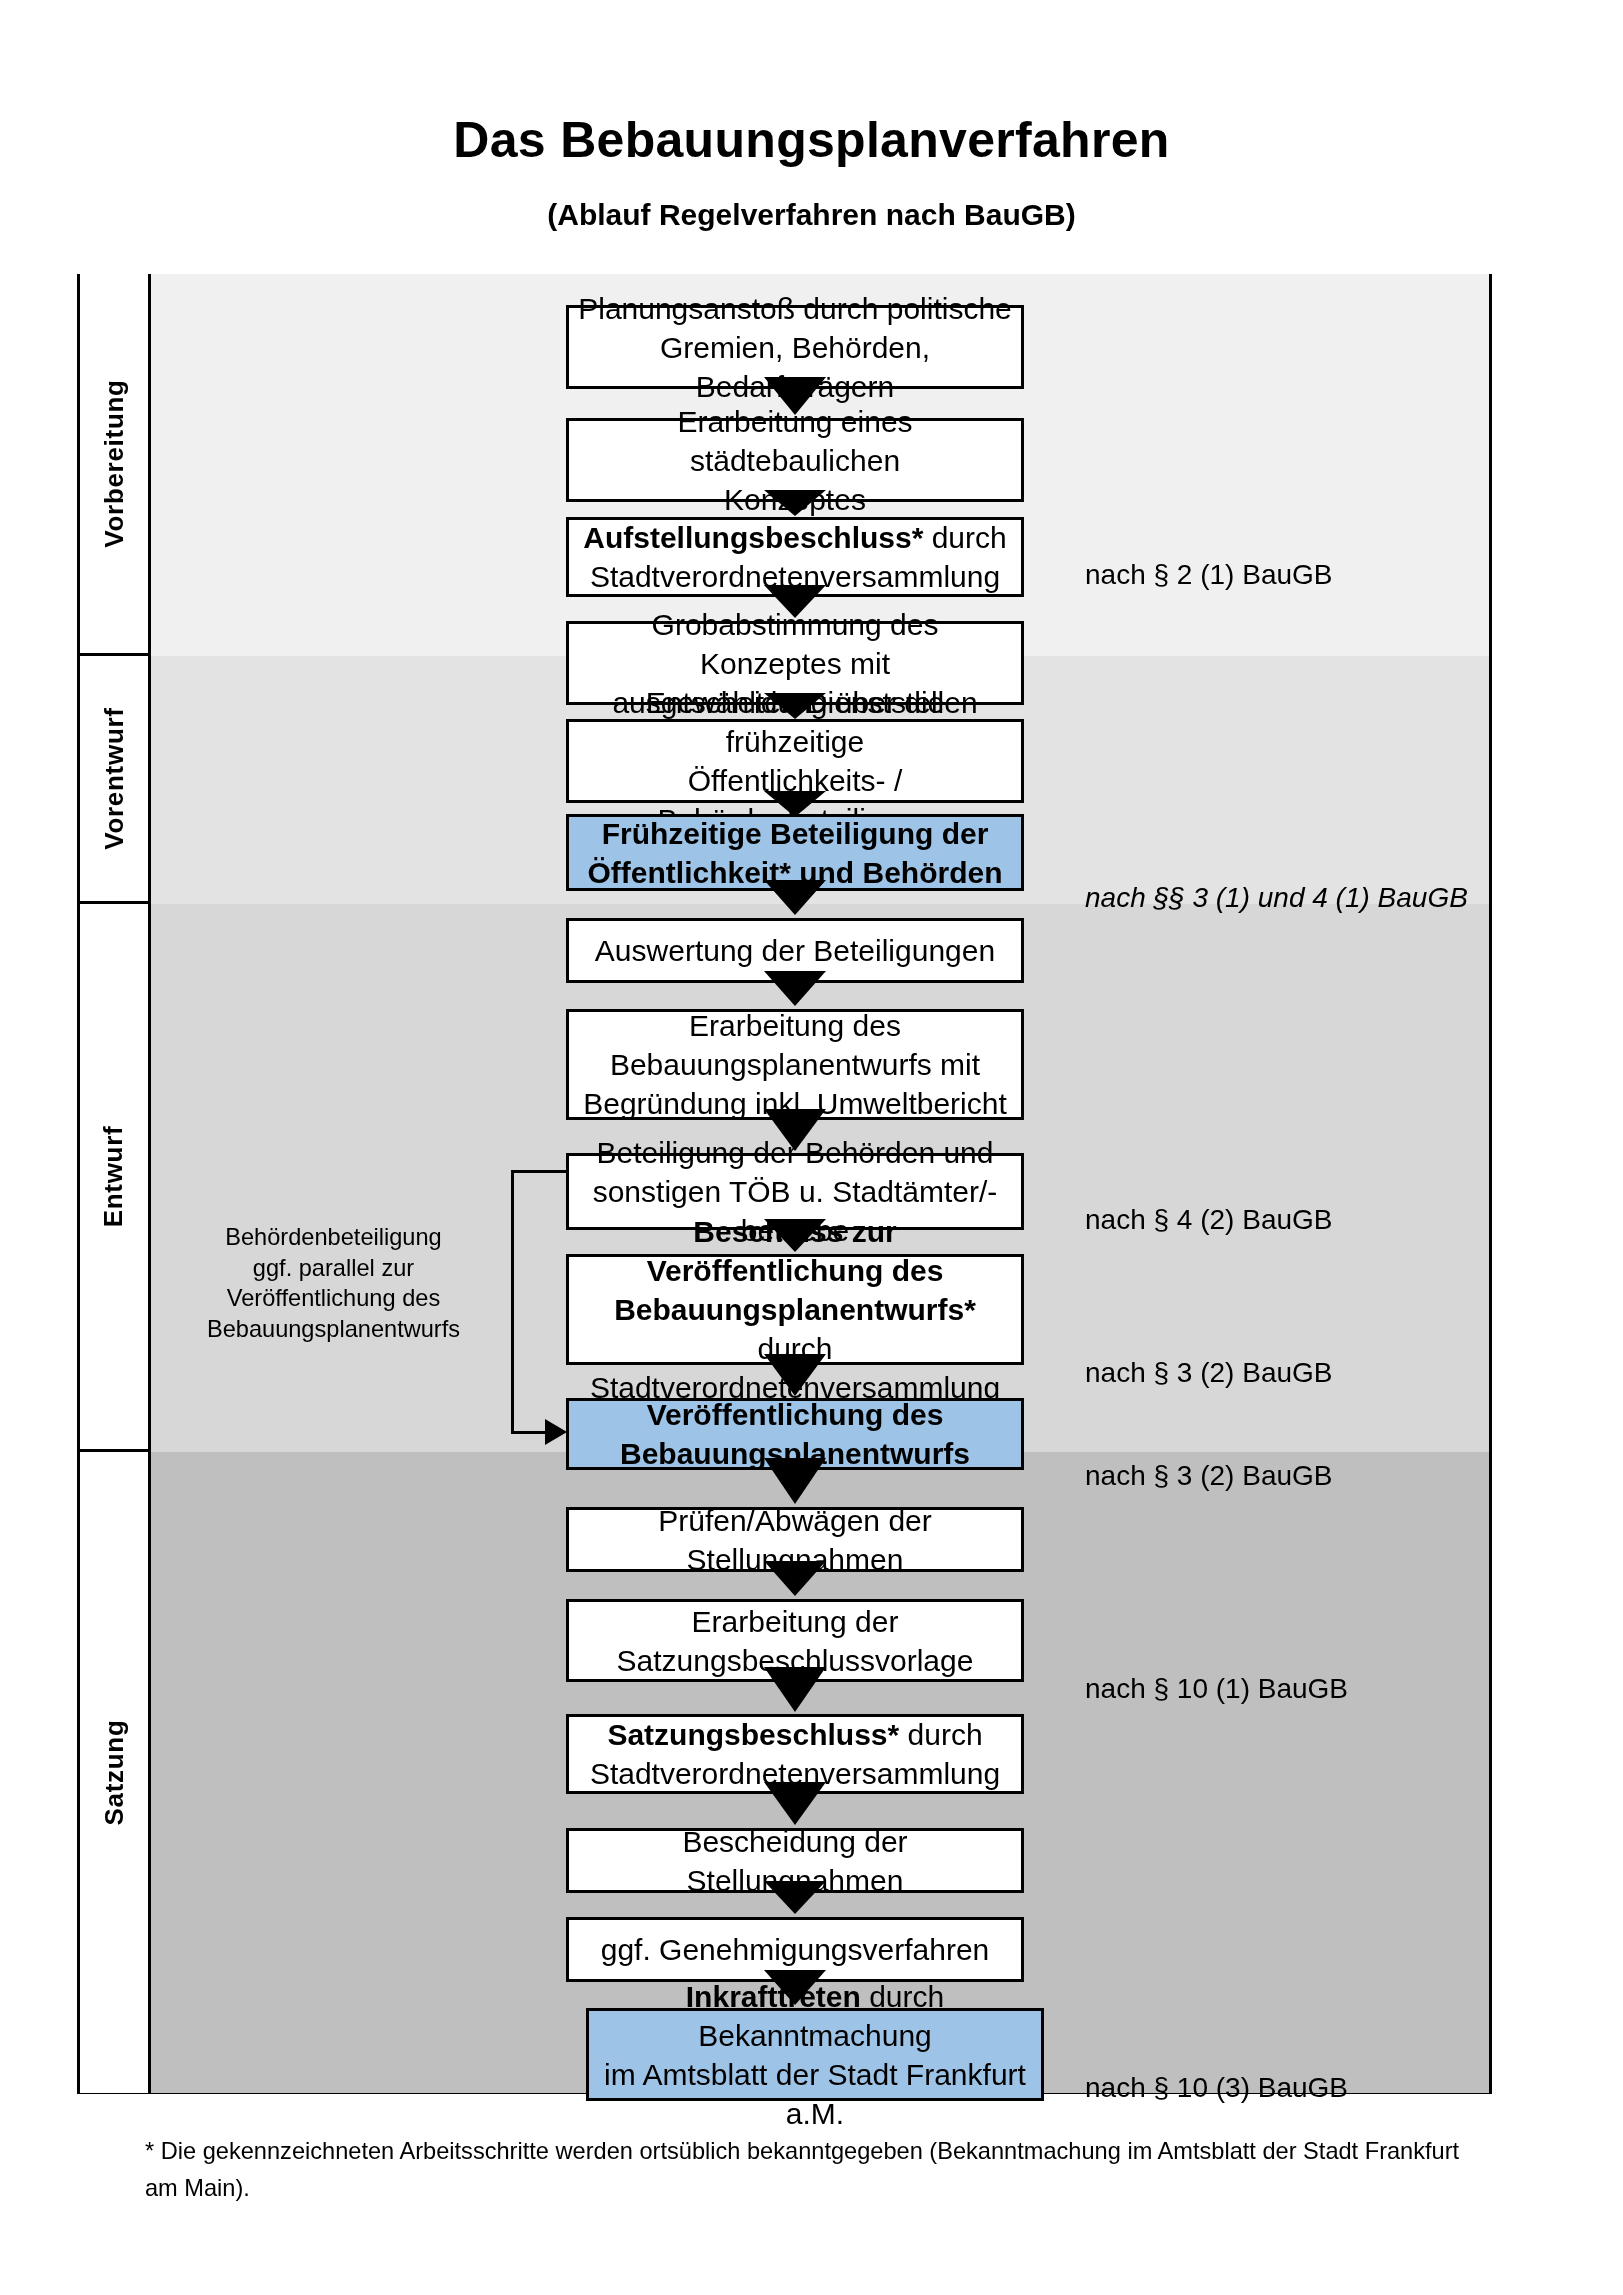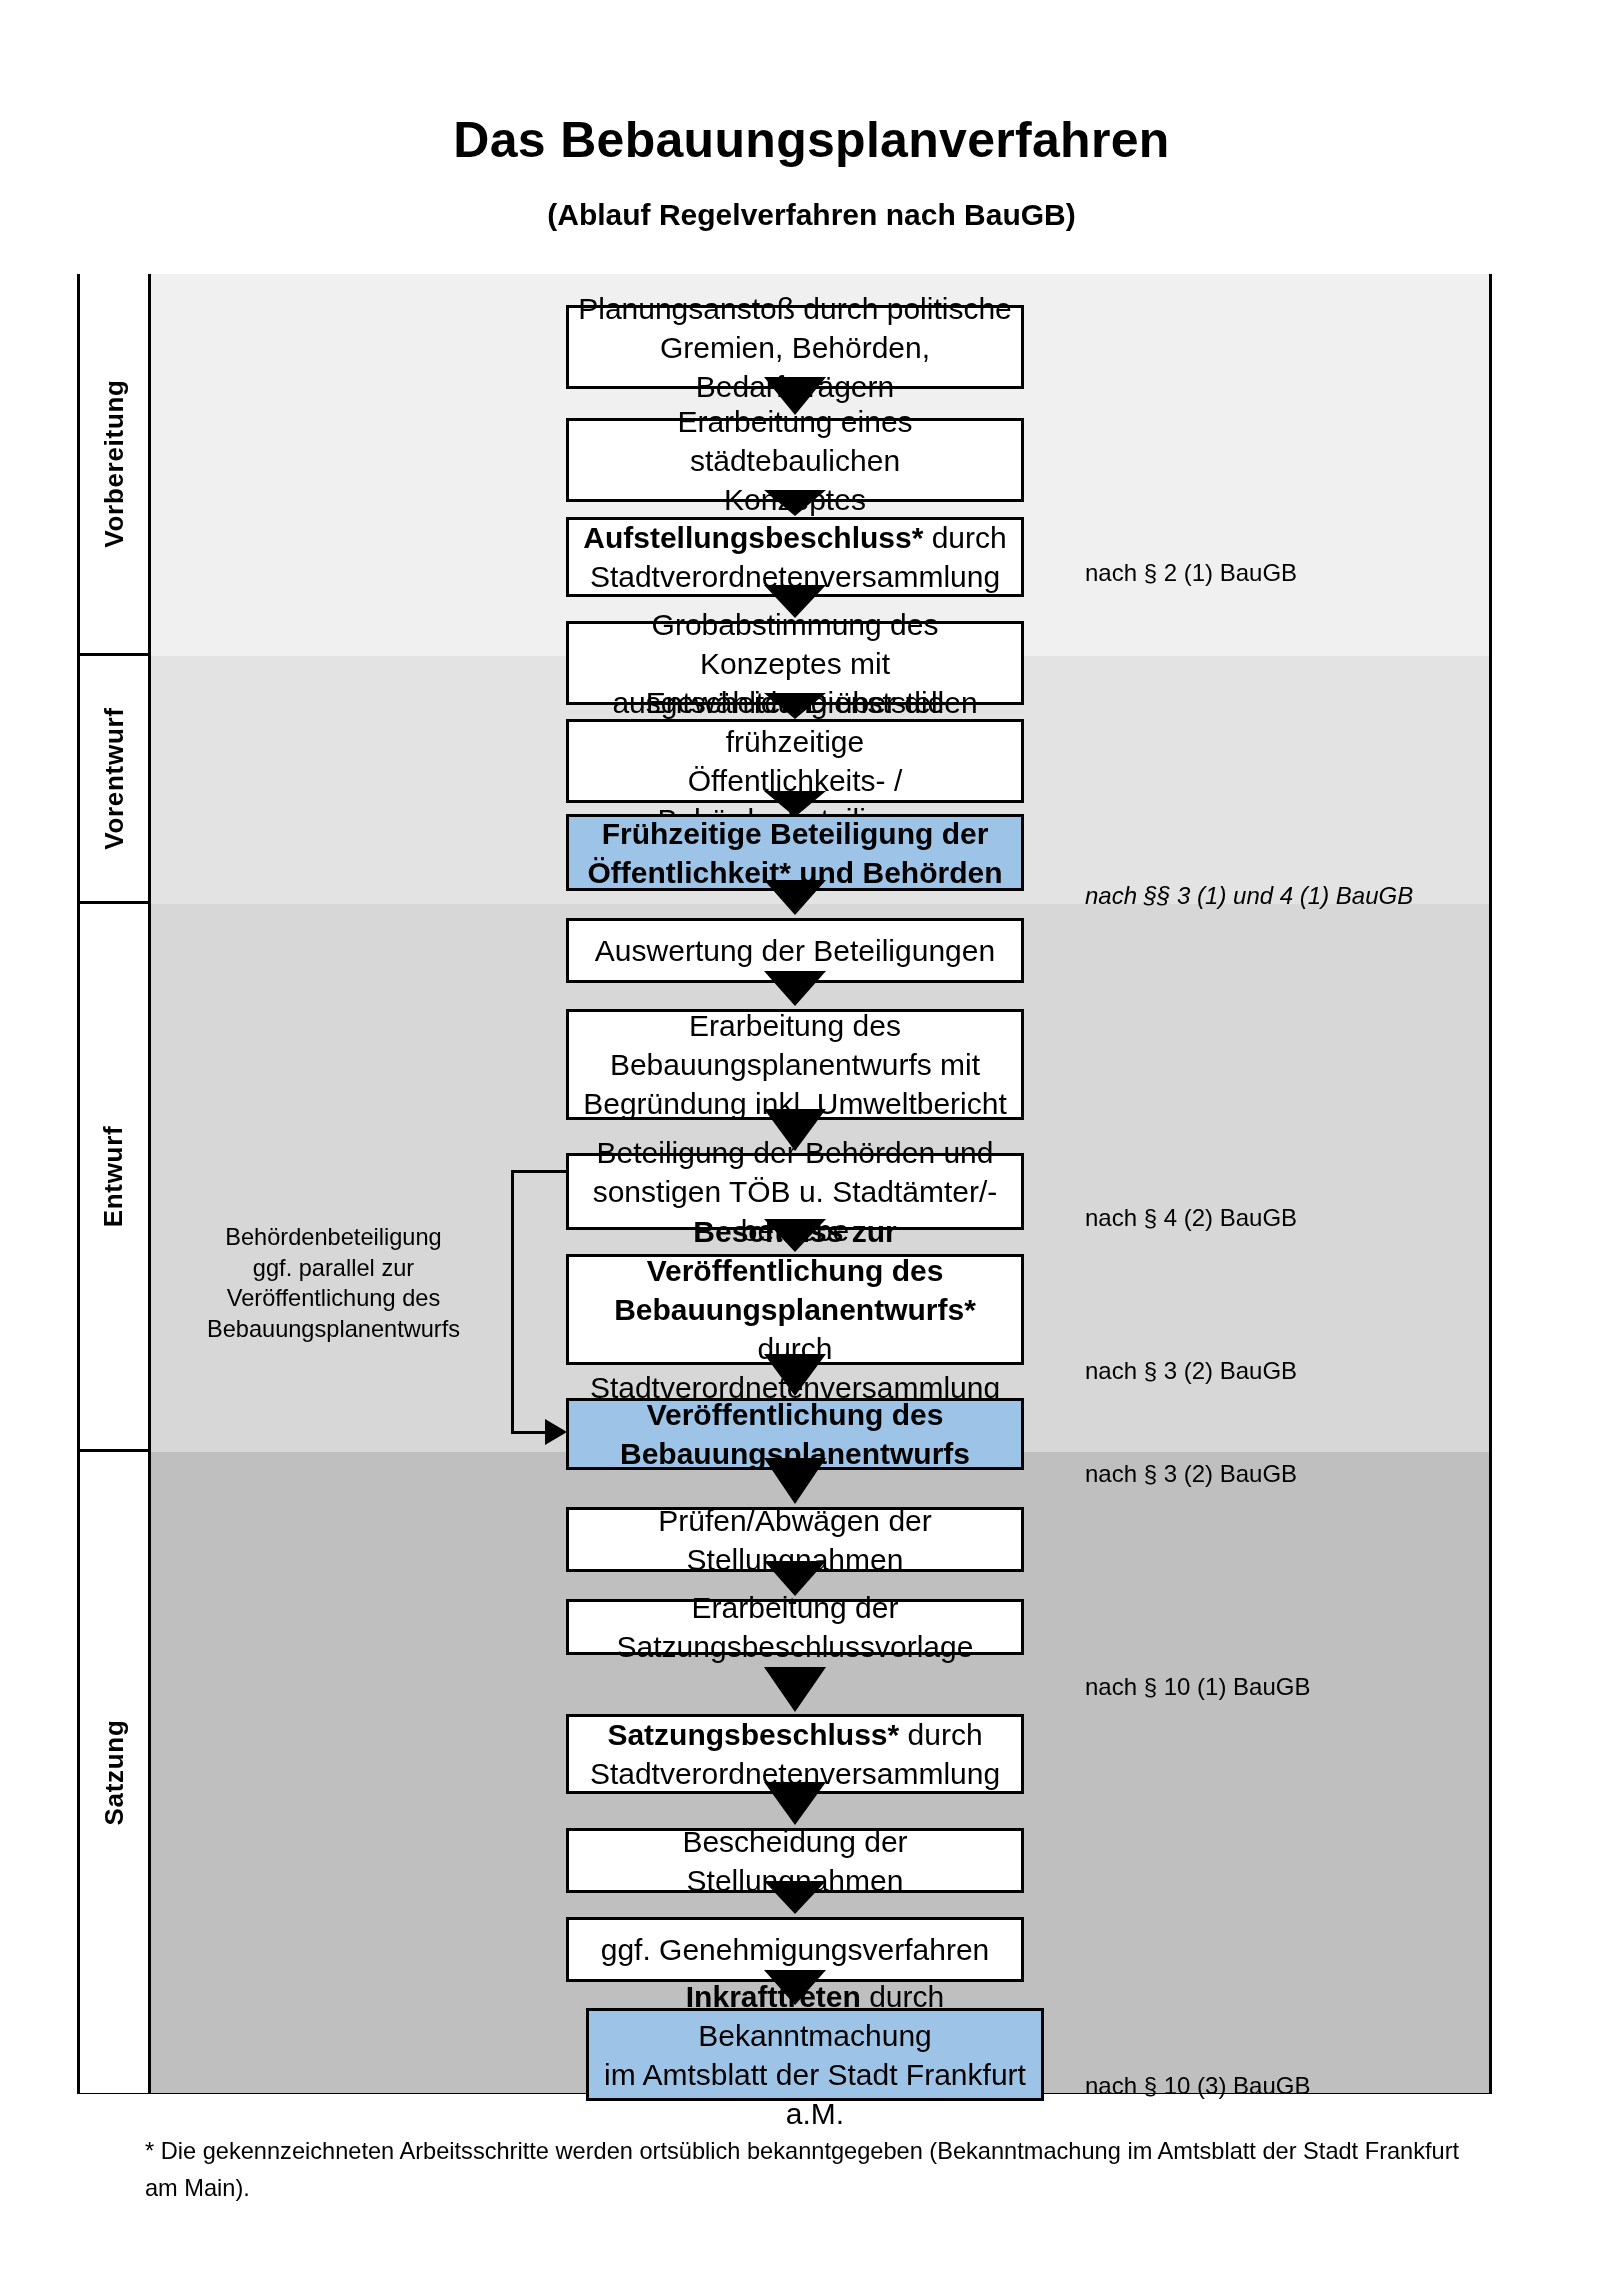--- a/index.html
+++ b/index.html
@@ -66,21 +66,21 @@
     position:absolute;
     width:0;height:0;
     border-left:31px solid transparent;
     border-right:31px solid transparent;
     border-top:30px solid #000;
   }
 
   
   .ref{
     position:absolute;
-    font-size:24px;
+    font-size:28px;
     white-space:nowrap;
   }
 
   
   #side-note{
     position:absolute;
     width:275px;
     text-align:center;
     font-size:23.6px;
     line-height:1.30;
@@ -178,21 +178,21 @@
       </div>
       <div class="node" style="left: 486px; top: 977px; width: 458px; height: 111px;">
         <span><b>Beschluss zur Veröffentlichung des</b><br><b>Bebauungsplanentwurfs*</b> durch<br>Stadtverordnetenversammlung</span>
       </div>
       <div class="node blue" style="left: 486px; top: 1121px; width: 458px; height: 72px;">
         <span><b>Veröffentlichung des</b><br><b>Bebauungsplanentwurfs</b></span>
       </div>
       <div class="node" style="left: 486px; top: 1230px; width: 458px; height: 65px;">
         <span>Prüfen/Abwägen der Stellungnahmen</span>
       </div>
-      <div class="node" style="left: 486px; top: 1322px; width: 458px; height: 56px;">
+      <div class="node" style="left: 486px; top: 1322px; width: 458px; height: 83px;">
         <span>Erarbeitung der<br>Satzungsbeschlussvorlage</span>
       </div>
       <div class="node" style="left: 486px; top: 1437px; width: 458px; height: 80px;">
         <span><b>Satzungsbeschluss*</b> durch<br>Stadtverordnetenversammlung</span>
       </div>
       <div class="node" style="left: 486px; top: 1551px; width: 458px; height: 65px;">
         <span>Bescheidung der Stellungnahmen</span>
       </div>
       <div class="node" style="left: 486px; top: 1640px; width: 458px; height: 65px;">
         <span>ggf. Genehmigungsverfahren</span>

